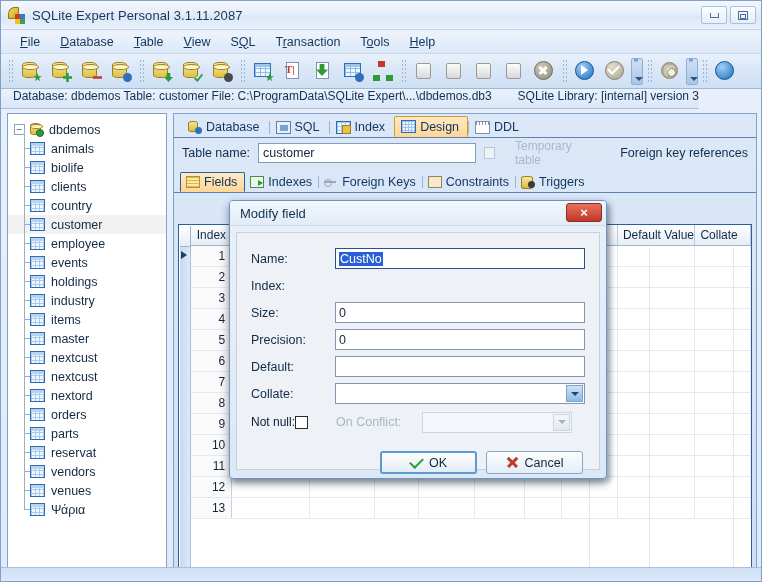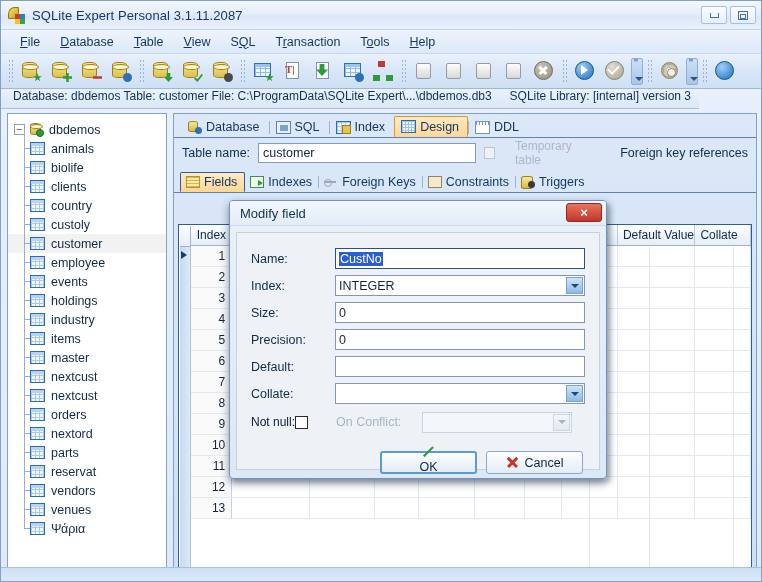--- a/index.html
+++ b/index.html
@@ -140,21 +140,21 @@
   .gearicon::after{content:'';position:absolute;left:5px;top:5px;width:7px;height:7px;border-radius:50%;background:#f3f1e6;border:1px solid #8d8772;}
 
   
   .statusbar {
     position:absolute; left:0; top:88px; width:698px; height:20px;
     background: linear-gradient(#eaf2fc,#dbe7f7);
     border-bottom:1px solid #a9c0dc;
     display:flex; font-size:12px; color:#123055;
   }
   .status-left { margin-left: 12px; white-space:nowrap; }
-  .status-right { margin-left:auto; margin-right:8px; white-space:nowrap; }
+  .status-right { margin-left:auto; margin-right:0; white-space:nowrap; }
 
   
   .leftpanel {
     position:absolute; left:6px; top:112px; width:160px; height:455px;
     background:#ffffff; border:1px solid #7da2cb;
   }
   .tree { padding: 6px 0 0 0; }
   .tnode {
     display:flex; align-items:center; height:19px; padding-left:6px; font-size:12.5px;
     color:#132a44; white-space: nowrap;
@@ -349,21 +349,21 @@
   .oncflabel { margin-left:28px; width:86px; color:#a8b6c6; font-size:12.5px;}
   .fctl.dis { background:#f3f6fa; border:1px solid #ccd6e1; }
   .modal-btns {
     display:flex; justify-content:flex-end; gap:9px; margin-top:14px; padding-right:2px;
   }
   .mbtn {
     height:23px; width:97px; display:flex; align-items:center; justify-content:center; gap:6px;
     background: linear-gradient(#fdfefe,#e3ecf6); border:1px solid #8da8c6; border-radius:3px;
     font-size:12.5px; color:#10263f;
   }
-  .mbtn.default { border:2px solid #5b9bd5;flex-direction:column; }
+  .mbtn.default { border:2px solid #5b9bd5; }
   .ok-check { width:13px; height:8px; border-left:2.5px solid #2c9b38; border-bottom:2.5px solid #2c9b38; transform:rotate(-45deg) translate(1px,-1px);}
   .cancel-x { position:relative; width:13px;height:13px;}
   .cancel-x::before,.cancel-x::after{content:'';position:absolute;left:0;top:5px;width:13px;height:2.6px;background:#c0392b;}
   .cancel-x::before{transform:rotate(45deg);} .cancel-x::after{transform:rotate(-45deg);}
 
   
   .bottomstrip {
     position:absolute; left:0; bottom:0; width:762px; height:14px;
     background: linear-gradient(#cfe0f4,#dbe8f8);
     border-top:1px solid #a9c0dc;
@@ -576,24 +576,20 @@
             <span>biolife</span>
           </div>
           <div class="tnode child">
             <span class="tblicon"></span>
             <span>clients</span>
           </div>
           <div class="tnode child">
             <span class="tblicon"></span>
             <span>country</span>
           </div>
-          <div class="tnode child">
-            <span class="tblicon"></span>
-            <span>custoly</span>
-          </div>
           <div class="tnode child sel">
             <span class="tblicon"></span>
             <span>customer</span>
           </div>
           <div class="tnode child">
             <span class="tblicon"></span>
             <span>employee</span>
           </div>
           <div class="tnode child">
             <span class="tblicon"></span>
@@ -618,25 +614,25 @@
           <div class="tnode child">
             <span class="tblicon"></span>
             <span>nextcust</span>
           </div>
           <div class="tnode child">
             <span class="tblicon"></span>
             <span>nextcust</span>
           </div>
           <div class="tnode child">
             <span class="tblicon"></span>
+            <span>nextord</span>
+          </div>
+          <div class="tnode child">
+            <span class="tblicon"></span>
             <span>orders</span>
-          </div>
-          <div class="tnode child">
-            <span class="tblicon"></span>
-            <span>nextord</span>
           </div>
           <div class="tnode child">
             <span class="tblicon"></span>
             <span>parts</span>
           </div>
           <div class="tnode child">
             <span class="tblicon"></span>
             <span>reservat</span>
           </div>
           <div class="tnode child">
@@ -909,24 +905,20 @@
 
       <div class="frow">
         <span class="flabel">Name:</span>
         <span class="fctl focused">
           <span class="sel-text">CustNo</span>
         </span>
       </div>
 
       <div class="frow">
         <span class="flabel">Index:</span>
-        <span class="fctl">
-          <span>INTEGER</span>
-          <span class="combo-arrow"></span>
-        </span>
       </div>
 
       <div class="frow">
         <span class="flabel">Size:</span>
         <span class="fctl">0</span>
       </div>
 
       <div class="frow">
         <span class="flabel">Precision:</span>
         <span class="fctl">0</span>

